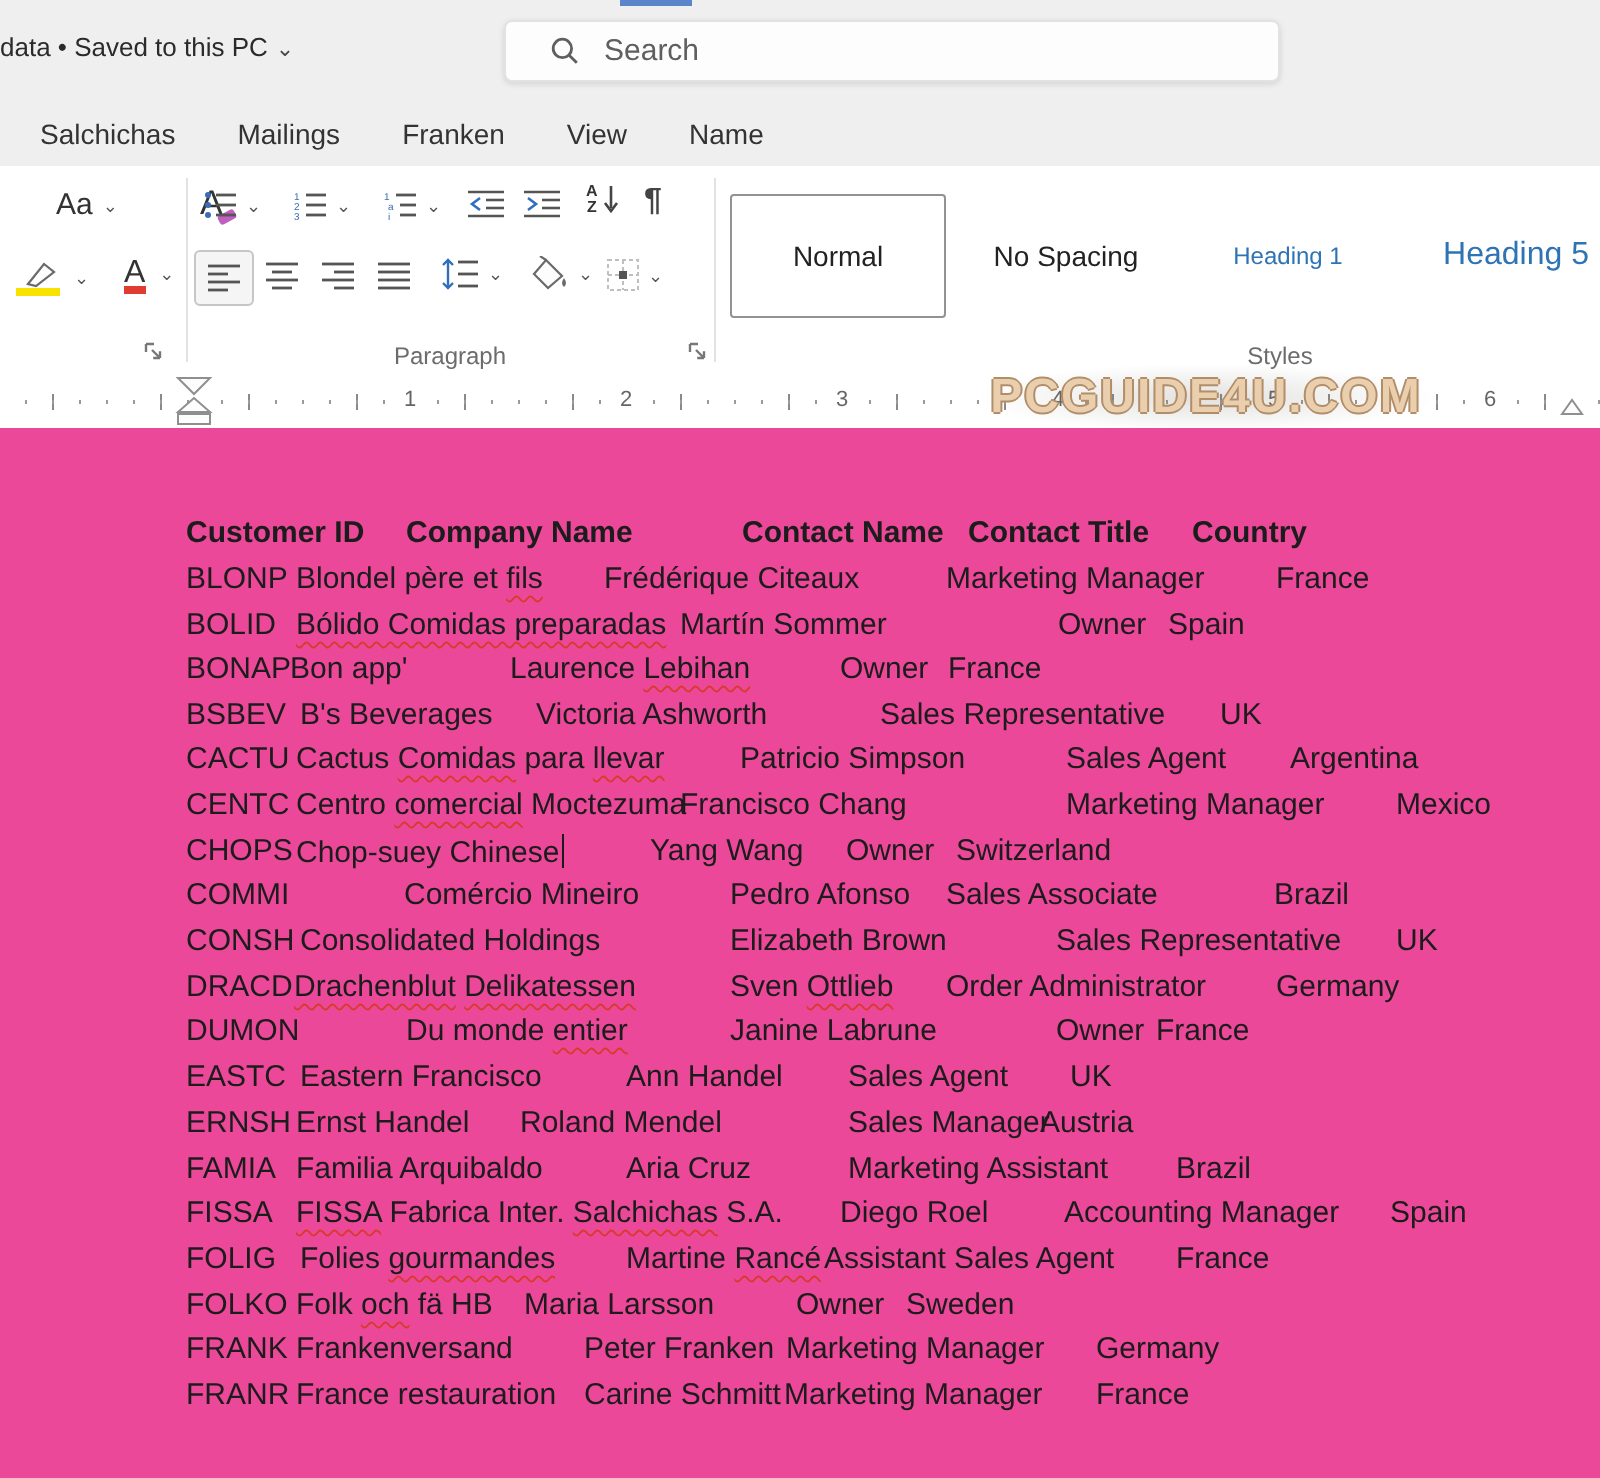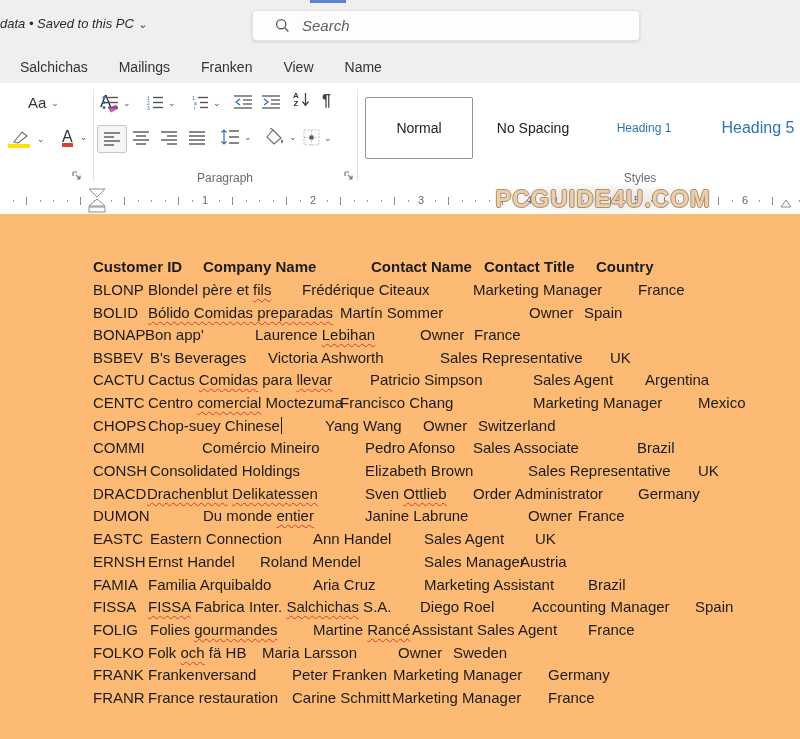--- a/index.html
+++ b/index.html
@@ -1,19 +1,19 @@
 <!DOCTYPE html>
 <html><head>
 <meta charset="utf-8">
 <style>
   html,body{margin:0;padding:0;background:#fff;}
   #app{position:relative;width:800px;height:739px;overflow:hidden;background:#fff;
        font-family:"Liberation Sans",sans-serif;-webkit-font-smoothing:antialiased;}
   
-  .titlebar{position:absolute;left:0;top:0;width:800px;height:50px;background:#efefef;font-style:italic;}
+  .titlebar{position:absolute;left:0;top:0;width:800px;height:50px;background:#efefef;}
   .blue-sliver{position:absolute;left:310px;top:0;width:36px;height:3px;background:#5b84c9;}
   .doc-status{position:absolute;left:0;top:16px;font-size:13px;color:#2b2b2b;white-space:nowrap;}
   .doc-status .chev{color:#444;font-size:11px;margin-left:4px;}
   .search-box{position:absolute;left:252px;top:10px;width:388px;height:31px;background:#fdfdfd;
       border:1px solid #e2e2e2;border-radius:4px;box-shadow:0 1px 3px rgba(0,0,0,.12);
       display:flex;align-items:center;gap:12px;padding-left:22px;box-sizing:border-box;}
   .search-box .mag{flex:0 0 auto;display:flex;}
   .search-box .ph{font-size:15px;color:#5f5f5f;}
   
   .tabs-row{position:absolute;left:0;top:50px;width:800px;height:33px;background:#efefef;
@@ -50,21 +50,21 @@
       background-repeat:repeat-x;}
   .ruler-num{position:absolute;top:5px;transform:translateX(-50%);font-size:11px;color:#666;
       background:#fff;padding:0 4px;line-height:14px;}
   
   .watermark{position:absolute;left:490px;top:182px;width:226px;height:34px;z-index:5;
       display:flex;align-items:center;justify-content:center;
       font-size:24px;font-weight:bold;letter-spacing:1px;color:#e9cfae;
       text-shadow:-1px 0 #b28d68,1px 0 #b28d68,0 -1px #b28d68,0 1px #b28d68;
       background:radial-gradient(ellipse at center,rgba(95,90,82,.18),rgba(95,90,82,0) 72%);}
   
-  .page{position:absolute;left:0;top:214px;width:800px;height:525px;background:#fdba74;}
+  .page{position:absolute;left:0;top:214px;width:800px;height:525px;background:#ec4899;}
   .doc-row{position:absolute;left:0;width:800px;height:21px;font-size:15px;color:#1c1c1c;
       white-space:pre;}
   .doc-row.hdr{font-weight:bold;}
   .cell{position:absolute;top:0;}
   .sq{text-decoration:underline wavy #d83b2d;text-decoration-thickness:1px;text-underline-offset:3px;}
   .caret{display:inline-block;width:1.5px;height:17px;background:#1a1a1a;vertical-align:-3px;margin-left:1px;}
   svg{display:block;}
 </style>
 </head>
 <body>
@@ -341,21 +341,21 @@
       <div class="doc-row" style="top: 90px;"><span class="cell" style="left: 93px;"><span>BOLID</span></span><span class="cell" style="left: 148px;"><span class="sq">Bólido Comidas preparadas</span></span><span class="cell" style="left: 340px;"><span>Martín Sommer</span></span><span class="cell" style="left: 529px;"><span>Owner</span></span><span class="cell" style="left: 584px;"><span>Spain</span></span></div>
       <div class="doc-row" style="top: 112px;"><span class="cell" style="left: 93px;"><span>BONAP</span></span><span class="cell" style="left: 145px;"><span>Bon app'</span></span><span class="cell" style="left: 255px;"><span>Laurence </span><span class="sq">Lebihan</span></span><span class="cell" style="left: 420px;"><span>Owner</span></span><span class="cell" style="left: 474px;"><span>France</span></span></div>
       <div class="doc-row" style="top: 135px;"><span class="cell" style="left: 93px;"><span>BSBEV</span></span><span class="cell" style="left: 150px;"><span>B's Beverages</span></span><span class="cell" style="left: 268px;"><span>Victoria Ashworth</span></span><span class="cell" style="left: 440px;"><span>Sales Representative</span></span><span class="cell" style="left: 610px;"><span>UK</span></span></div>
       <div class="doc-row" style="top: 157px;"><span class="cell" style="left: 93px;"><span>CACTU</span></span><span class="cell" style="left: 148px;"><span>Cactus </span><span class="sq">Comidas</span><span> para </span><span class="sq">llevar</span></span><span class="cell" style="left: 370px;"><span>Patricio Simpson</span></span><span class="cell" style="left: 533px;"><span>Sales Agent</span></span><span class="cell" style="left: 645px;"><span>Argentina</span></span></div>
       <div class="doc-row" style="top: 180px;"><span class="cell" style="left: 93px;"><span>CENTC</span></span><span class="cell" style="left: 148px;"><span>Centro </span><span class="sq">comercial</span><span> Moctezuma</span></span><span class="cell" style="left: 340px;"><span>Francisco Chang</span></span><span class="cell" style="left: 533px;"><span>Marketing Manager</span></span><span class="cell" style="left: 698px;"><span>Mexico</span></span></div>
       <div class="doc-row" style="top: 203px;"><span class="cell" style="left: 93px;"><span>CHOPS</span></span><span class="cell" style="left: 148px;"><span>Chop-suey Chinese</span><span class="caret"></span></span><span class="cell" style="left: 325px;"><span>Yang Wang</span></span><span class="cell" style="left: 423px;"><span>Owner</span></span><span class="cell" style="left: 478px;"><span>Switzerland</span></span></div>
       <div class="doc-row" style="top: 225px;"><span class="cell" style="left: 93px;"><span>COMMI</span></span><span class="cell" style="left: 202px;"><span>Comércio Mineiro</span></span><span class="cell" style="left: 365px;"><span>Pedro Afonso</span></span><span class="cell" style="left: 473px;"><span>Sales Associate</span></span><span class="cell" style="left: 637px;"><span>Brazil</span></span></div>
       <div class="doc-row" style="top: 248px;"><span class="cell" style="left: 93px;"><span>CONSH</span></span><span class="cell" style="left: 150px;"><span>Consolidated Holdings</span></span><span class="cell" style="left: 365px;"><span>Elizabeth Brown</span></span><span class="cell" style="left: 528px;"><span>Sales Representative</span></span><span class="cell" style="left: 698px;"><span>UK</span></span></div>
       <div class="doc-row" style="top: 271px;"><span class="cell" style="left: 93px;"><span>DRACD</span></span><span class="cell" style="left: 147px;"><span class="sq">Drachenblut</span><span> </span><span class="sq">Delikatessen</span></span><span class="cell" style="left: 365px;"><span>Sven </span><span class="sq">Ottlieb</span></span><span class="cell" style="left: 473px;"><span>Order Administrator</span></span><span class="cell" style="left: 638px;"><span>Germany</span></span></div>
       <div class="doc-row" style="top: 293px;"><span class="cell" style="left: 93px;"><span>DUMON</span></span><span class="cell" style="left: 203px;"><span>Du monde </span><span class="sq">entier</span></span><span class="cell" style="left: 365px;"><span>Janine Labrune</span></span><span class="cell" style="left: 528px;"><span>Owner</span></span><span class="cell" style="left: 578px;"><span>France</span></span></div>
-      <div class="doc-row" style="top: 316px;"><span class="cell" style="left: 93px;"><span>EASTC</span></span><span class="cell" style="left: 150px;"><span>Eastern Connection</span></span><span class="cell" style="left: 313px;"><span>Ann Handel</span></span><span class="cell" style="left: 424px;"><span>Sales Agent</span></span><span class="cell" style="left: 535px;"><span>UK</span></span></div>
+      <div class="doc-row" style="top: 316px;"><span class="cell" style="left: 93px;"><span>EASTC</span></span><span class="cell" style="left: 150px;"><span>Eastern Francisco</span></span><span class="cell" style="left: 313px;"><span>Ann Handel</span></span><span class="cell" style="left: 424px;"><span>Sales Agent</span></span><span class="cell" style="left: 535px;"><span>UK</span></span></div>
       <div class="doc-row" style="top: 339px;"><span class="cell" style="left: 93px;"><span>ERNSH</span></span><span class="cell" style="left: 148px;"><span>Ernst Handel</span></span><span class="cell" style="left: 260px;"><span>Roland Mendel</span></span><span class="cell" style="left: 424px;"><span>Sales Manager</span></span><span class="cell" style="left: 520px;"><span>Austria</span></span></div>
       <div class="doc-row" style="top: 362px;"><span class="cell" style="left: 93px;"><span>FAMIA</span></span><span class="cell" style="left: 148px;"><span>Familia Arquibaldo</span></span><span class="cell" style="left: 313px;"><span>Aria Cruz</span></span><span class="cell" style="left: 424px;"><span>Marketing Assistant</span></span><span class="cell" style="left: 588px;"><span>Brazil</span></span></div>
       <div class="doc-row" style="top: 384px;"><span class="cell" style="left: 93px;"><span>FISSA</span></span><span class="cell" style="left: 148px;"><span class="sq">FISSA</span><span> Fabrica Inter. </span><span class="sq">Salchichas</span><span> S.A.</span></span><span class="cell" style="left: 420px;"><span>Diego Roel</span></span><span class="cell" style="left: 532px;"><span>Accounting Manager</span></span><span class="cell" style="left: 695px;"><span>Spain</span></span></div>
       <div class="doc-row" style="top: 407px;"><span class="cell" style="left: 93px;"><span>FOLIG</span></span><span class="cell" style="left: 150px;"><span>Folies </span><span class="sq">gourmandes</span></span><span class="cell" style="left: 313px;"><span>Martine </span><span class="sq">Rancé</span></span><span class="cell" style="left: 412px;"><span>Assistant Sales Agent</span></span><span class="cell" style="left: 588px;"><span>France</span></span></div>
       <div class="doc-row" style="top: 430px;"><span class="cell" style="left: 93px;"><span>FOLKO</span></span><span class="cell" style="left: 148px;"><span>Folk </span><span class="sq">och</span><span> fä HB</span></span><span class="cell" style="left: 262px;"><span>Maria Larsson</span></span><span class="cell" style="left: 398px;"><span>Owner</span></span><span class="cell" style="left: 453px;"><span>Sweden</span></span></div>
       <div class="doc-row" style="top: 452px;"><span class="cell" style="left: 93px;"><span>FRANK</span></span><span class="cell" style="left: 148px;"><span>Frankenversand</span></span><span class="cell" style="left: 292px;"><span>Peter Franken</span></span><span class="cell" style="left: 393px;"><span>Marketing Manager</span></span><span class="cell" style="left: 548px;"><span>Germany</span></span></div>
       <div class="doc-row" style="top: 475px;"><span class="cell" style="left: 93px;"><span>FRANR</span></span><span class="cell" style="left: 148px;"><span>France restauration</span></span><span class="cell" style="left: 292px;"><span>Carine Schmitt</span></span><span class="cell" style="left: 392px;"><span>Marketing Manager</span></span><span class="cell" style="left: 548px;"><span>France</span></span></div>
     </div>
 </div>
 

